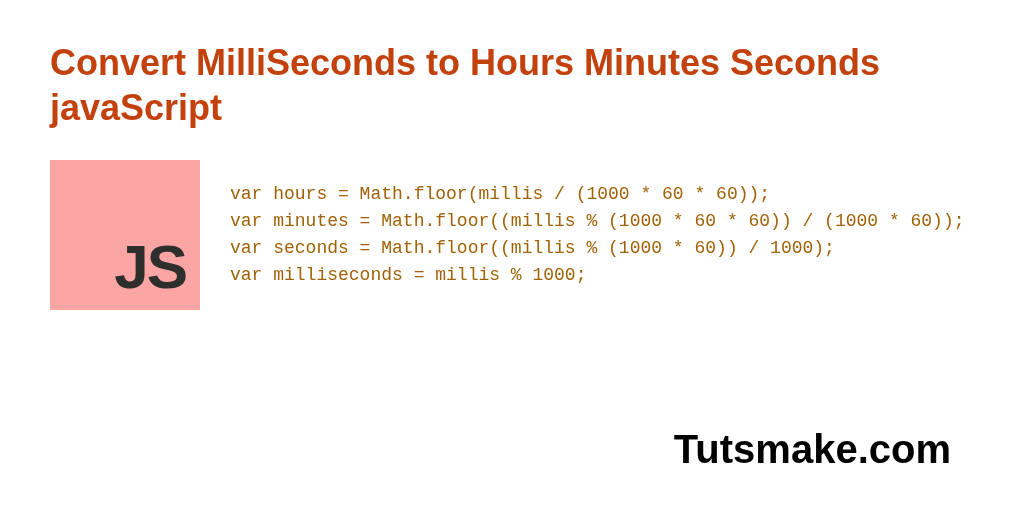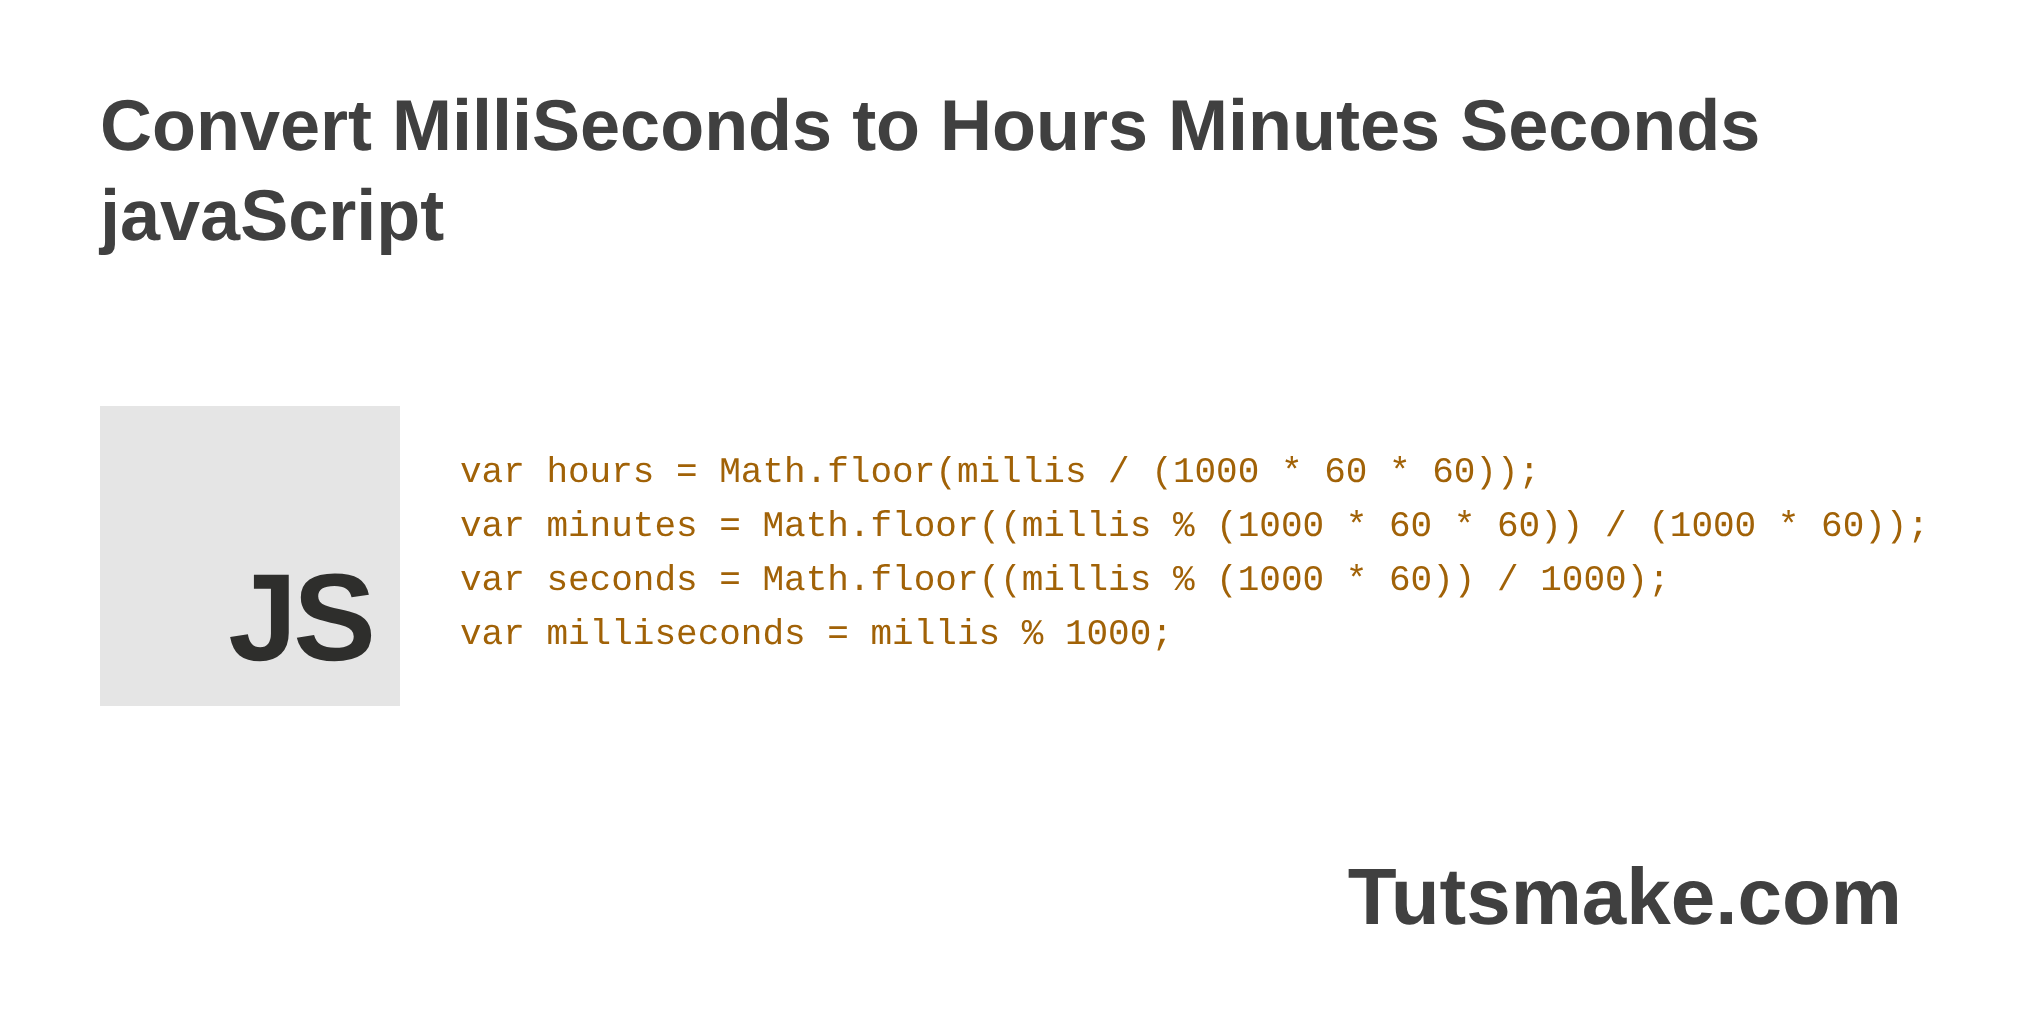--- a/index.html
+++ b/index.html
@@ -9,35 +9,35 @@
     }
     body {
       width: 1021px;
       height: 512px;
       background: #ffffff;
       font-family: Arial, Helvetica, sans-serif;
       position: relative;
       padding: 40px 50px;
     }
     .title {
-      color: #404040;
+      color: #c2410c;
       font-size: 36px;
       font-weight: bold;
       line-height: 1.25;
-      margin-bottom: 73px;
+      margin-bottom: 30px;
     }
     .content-row {
       display: flex;
       align-items: center;
       gap: 30px;
     }
     .js-logo {
       width: 150px;
       height: 150px;
-      background: #e5e5e5;
+      background: #fca5a5;
       position: relative;
       flex-shrink: 0;
     }
     .js-logo-text {
       position: absolute;
       bottom: 8px;
       right: 14px;
       font-size: 62px;
       font-weight: bold;
       color: #2e2e2c;
@@ -48,21 +48,21 @@
       font-family: "Courier New", Courier, monospace;
       font-size: 18px;
       line-height: 1.5;
       color: #a16207;
       white-space: pre;
     }
     .footer {
       position: absolute;
       bottom: 40px;
       right: 70px;
-      color: #404040;
+      color: #000000;
       font-size: 40px;
       font-weight: bold;
     }
   </style>
 </head>
 <body>
 
 <h1 class="title">Convert MilliSeconds to Hours Minutes Seconds javaScript</h1>
 
 <div class="content-row">

